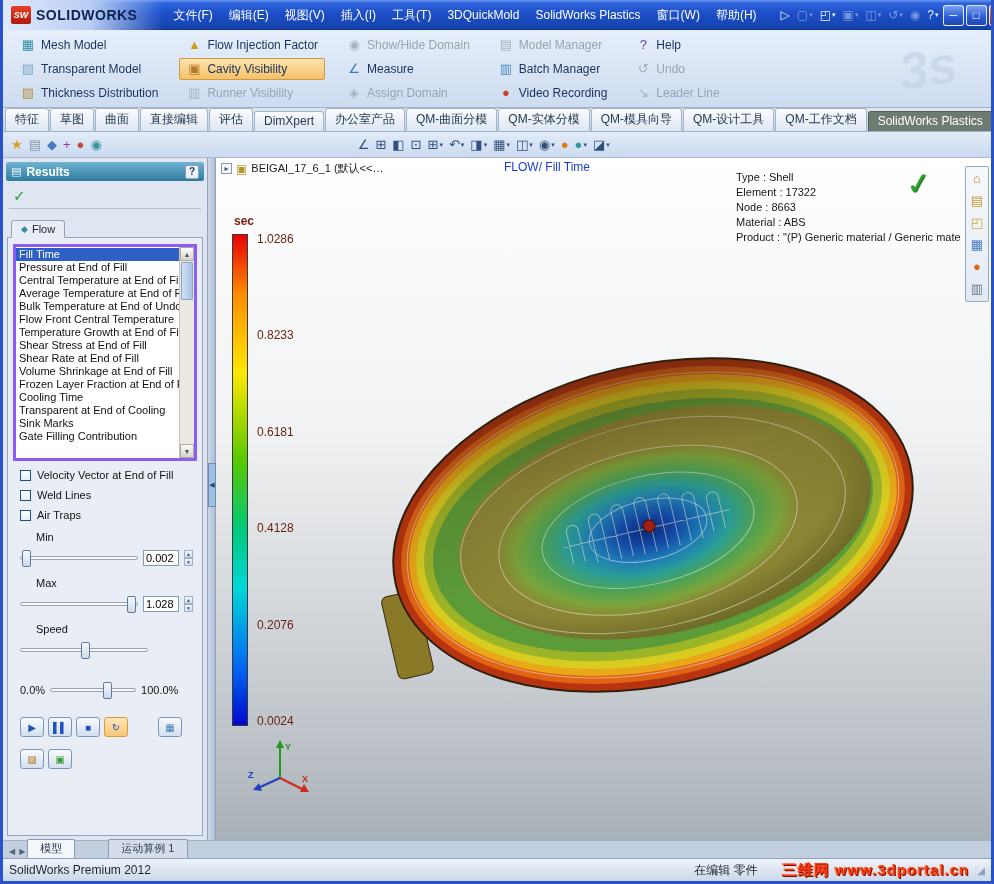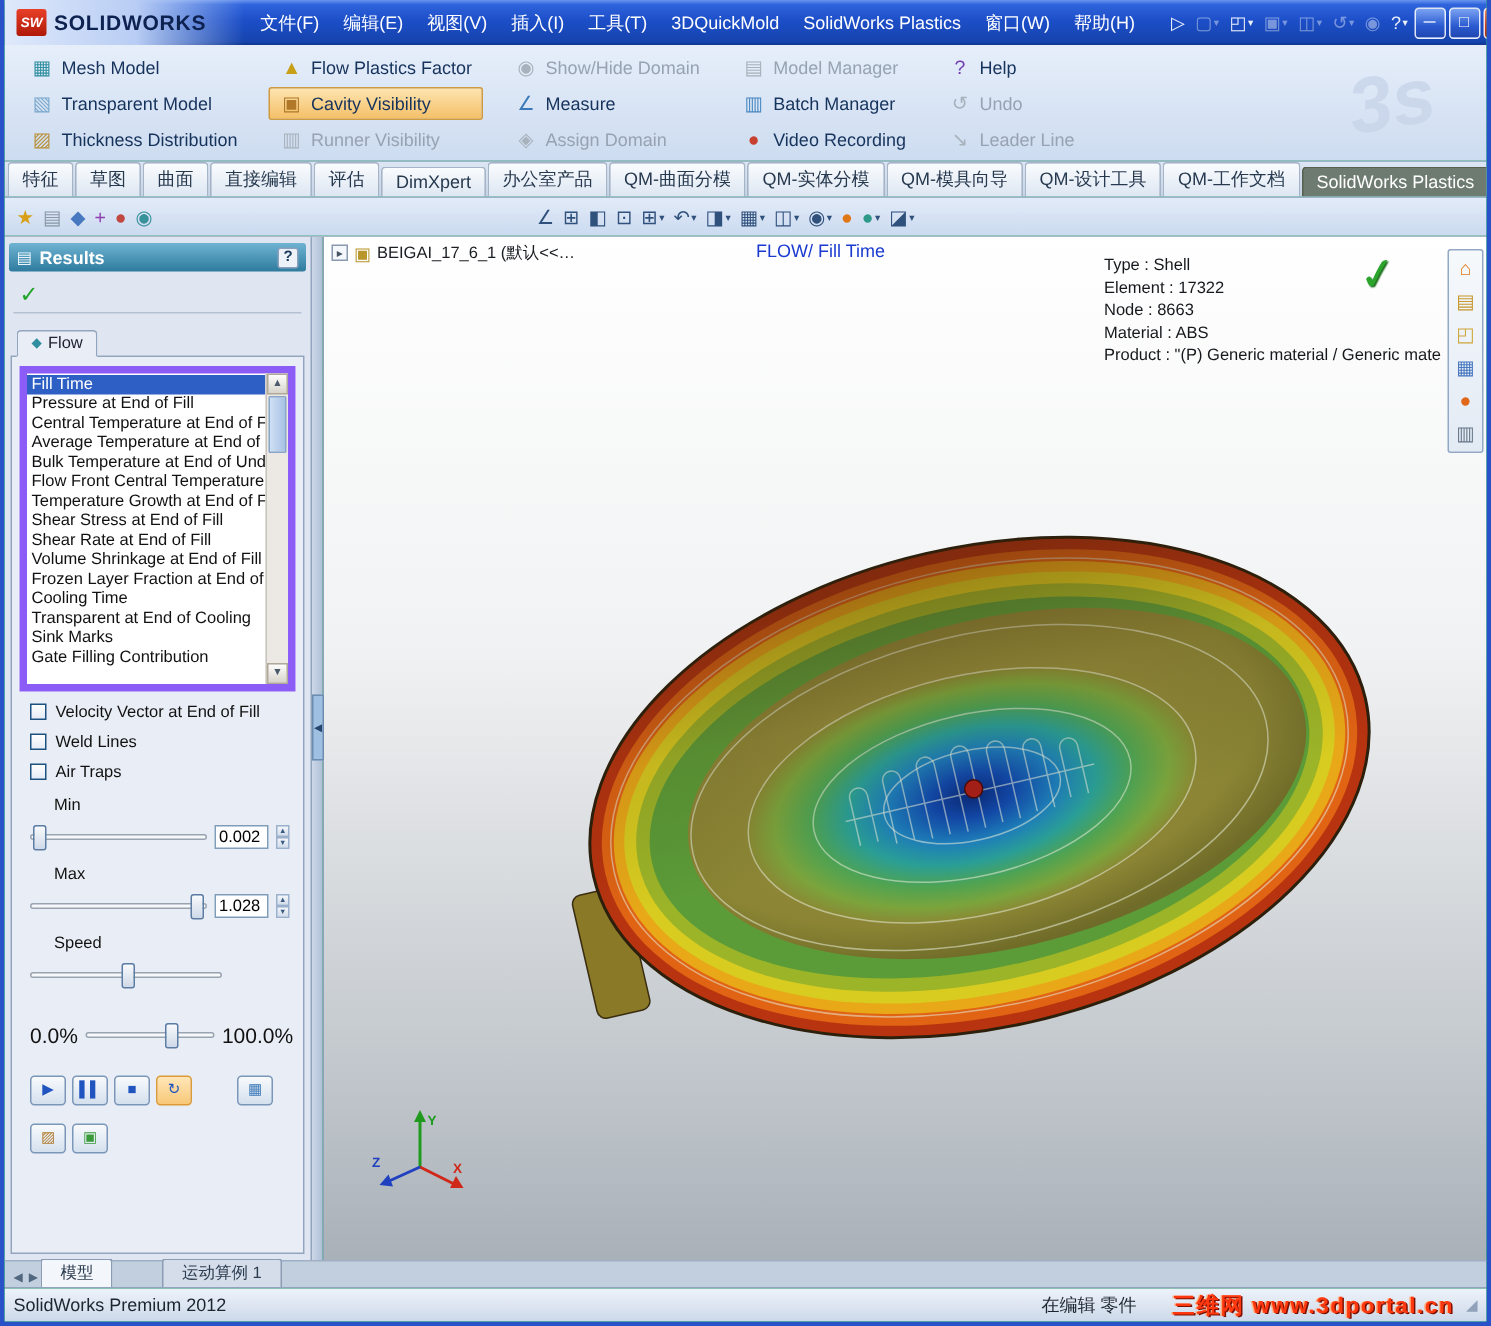--- a/index.html
+++ b/index.html
@@ -65,21 +65,21 @@
   .ph-help{margin-left:auto;width:14px;height:14px;background:#edf2f8;color:#1a3a5c;border:1px solid #8aa0bc;
     border-radius:2px;font-size:10px;font-weight:bold;display:flex;align-items:center;justify-content:center;}
   .ok-check{margin:6px 0 0 10px;color:#1fa428;font-size:15px;font-weight:bold;width:18px;}
   .panel-divider{border-bottom:1px solid #b4c0d2;margin:3px 6px 8px;}
   .flow-tab-row{margin-left:8px;position:relative;z-index:1;}
   .flow-tab{display:inline-flex;align-items:center;gap:4px;padding:2px 9px;font-size:11px;color:#223;
     border:1px solid #93a4be;border-bottom:1px solid #e9eef6;background:#e9eef6;border-radius:3px 3px 0 0;position:relative;top:1px;}
   .ft-icon{color:#2f8fa0;font-size:9px;}
   .tab-body{margin:0 4px 4px;border:1px solid #93a4be;background:#e9eef6;flex:1;padding:6px 5px 4px;overflow:hidden;}
 
-  .listbox{display:flex;height:217px;border:5px solid #8b5cf6;background:#fff;}
+  .listbox{display:flex;height:217px;border:3px solid #8b5cf6;background:#fff;}
   .list-items{flex:1;overflow:hidden;padding-top:1px;}
   .lrow{height:13px;line-height:13px;font-size:11px;padding-left:3px;white-space:nowrap;overflow:hidden;color:#111;}
   .lrow.sel{background:#2e5fc4;color:#fff;}
   .vscroll{width:15px;background:#ece9e4;display:flex;flex-direction:column;border-left:1px solid #c8c4bc;}
   .sbtn{height:14px;background:linear-gradient(#fdfdfc,#d8d4cc);border:1px solid #b0a898;font-size:7px;color:#4a5a6a;
     display:flex;align-items:center;justify-content:center;}
   .sb-track{flex:1;position:relative;}
   .sb-thumb{position:absolute;top:1px;left:1px;right:1px;height:38px;border:1px solid #88a4c8;border-radius:1px;
     background:linear-gradient(90deg,#cfe0f4,#a8c2e4);}
 
@@ -91,21 +91,21 @@
   .slider-row{display:flex;align-items:center;margin:0 4px 0 7px;gap:5px;height:18px;}
   .track{position:relative;height:4px;border:1px solid #9aa4b0;background:#f6f8fa;border-radius:2px;flex:0 0 118px;}
   .track.wide{flex:0 0 128px;}
   .track.small{flex:0 0 86px;}
   .thumb{position:absolute;top:-7px;width:9px;height:17px;border:1px solid #5c7ca4;border-radius:2px;
     background:linear-gradient(#f8fafc,#cfd9e8);}
   .valbox{width:36px;height:16px;font-size:11px;font-family:inherit;border:1px solid #7f9db9;padding:0 2px;}
   .spin{display:flex;flex-direction:column;width:11px;}
   .spin i{font-style:normal;height:8px;font-size:5px;line-height:7px;text-align:center;color:#3a5a80;
     background:linear-gradient(#f4f7fb,#d2dcea);border:1px solid #9ab0cc;}
-  .range-lb{font-size:14px;color:#111;}
+  .range-lb{font-size:11px;color:#111;}
   .pct-row{margin-top:22px;}
 
   .btn-row{display:flex;gap:4px;margin:18px 0 0 7px;align-items:center;}
   .pbtn{width:24px;height:20px;border:1px solid #7a96b8;border-radius:3px;display:flex;align-items:center;
     justify-content:center;font-size:10px;color:#2055c0;background:linear-gradient(#f8fafc,#d4e0ee);}
   .pbtn.act{background:linear-gradient(#ffe6b8,#f8c878);border-color:#dc9a38;}
   #extra-buttons{display:flex;margin-left:26px;}
   #extra-buttons2{display:flex;gap:4px;margin:12px 0 0 7px;}
 
   .splitter{width:8px;background:linear-gradient(90deg,#cdd8e8,#aebfd6);border-right:1px solid #8fa0ba;position:relative;}
@@ -224,21 +224,21 @@
             <span class="cmd-lb">Transparent Model</span>
           </div>
           <div class="cmd normal">
             <span class="cmd-ic" style="color: rgb(184, 144, 56);">▨</span>
             <span class="cmd-lb">Thickness Distribution</span>
           </div>
         </div>
         <div class="rib-col">
           <div class="cmd normal">
             <span class="cmd-ic" style="color: rgb(200, 160, 24);">▲</span>
-            <span class="cmd-lb">Flow Plastics Factor</span>
+            <span class="cmd-lb">Flow Injection Factor</span>
           </div>
           <div class="cmd active">
             <span class="cmd-ic" style="color: rgb(176, 120, 40);">▣</span>
             <span class="cmd-lb">Cavity Visibility</span>
           </div>
           <div class="cmd disabled">
             <span class="cmd-ic" style="color: rgb(154, 164, 174);">▥</span>
             <span class="cmd-lb">Runner Visibility</span>
           </div>
         </div>
@@ -555,20 +555,34 @@
       <div class="info-block" id="info-lines">
           <div class="info-line">Type : Shell</div>
           <div class="info-line">Element : 17322</div>
           <div class="info-line">Node : 8663</div>
           <div class="info-line">Material : ABS</div>
           <div class="info-line">Product :  "(P)  Generic material / Generic mate</div>
         </div>
 
       <div class="big-check">✓</div>
 
+      <div class="legend">
+        <div class="legend-unit">sec</div>
+        <div class="legend-body">
+          <div class="legend-bar"></div>
+          <div class="legend-vals" id="legend-vals">
+              <div class="lgv">1.0286</div>
+              <div class="lgv">0.8233</div>
+              <div class="lgv">0.6181</div>
+              <div class="lgv">0.4128</div>
+              <div class="lgv">0.2076</div>
+              <div class="lgv">0.0024</div>
+            </div>
+        </div>
+      </div>
 
       <svg class="triad" width="70" height="70">
         <g stroke-width="2">
           <line x1="34" y1="44" x2="34" y2="12" stroke="#1f9a1f"></line>
           <polygon points="34,6 30,14 38,14" fill="#1f9a1f"></polygon>
           <line x1="34" y1="44" x2="58" y2="56" stroke="#d02818"></line>
           <polygon points="63,58 54,58 58,50" fill="#d02818"></polygon>
           <line x1="34" y1="44" x2="12" y2="54" stroke="#2040c0"></line>
           <polygon points="7,56 16,57 13,49" fill="#2040c0"></polygon>
         </g>

